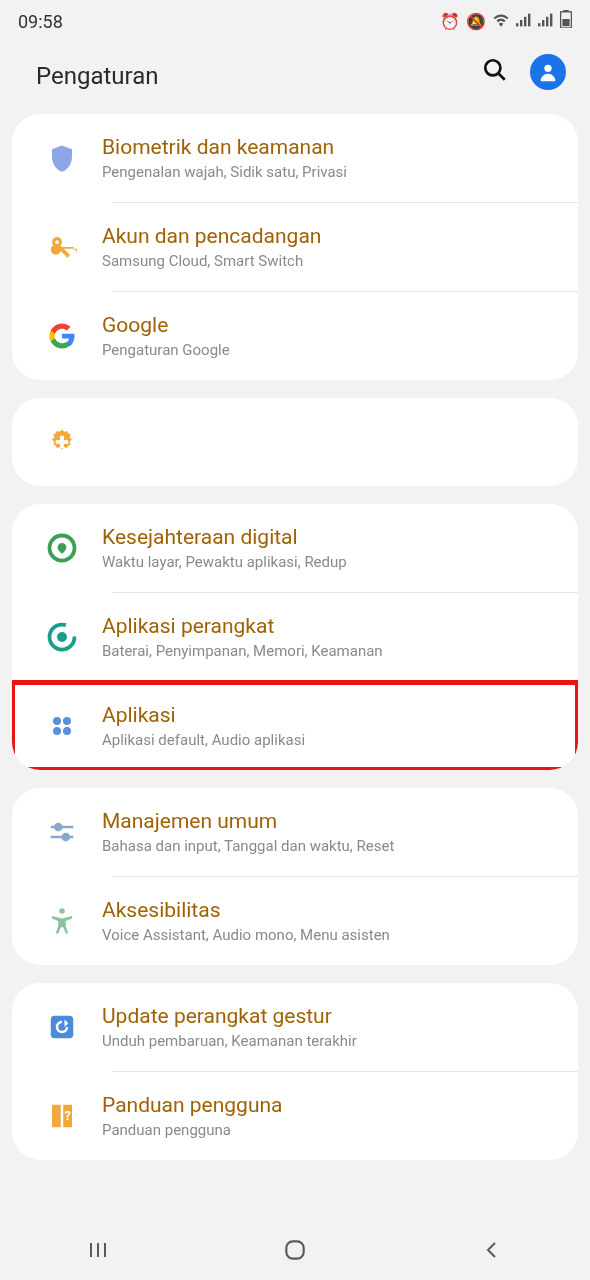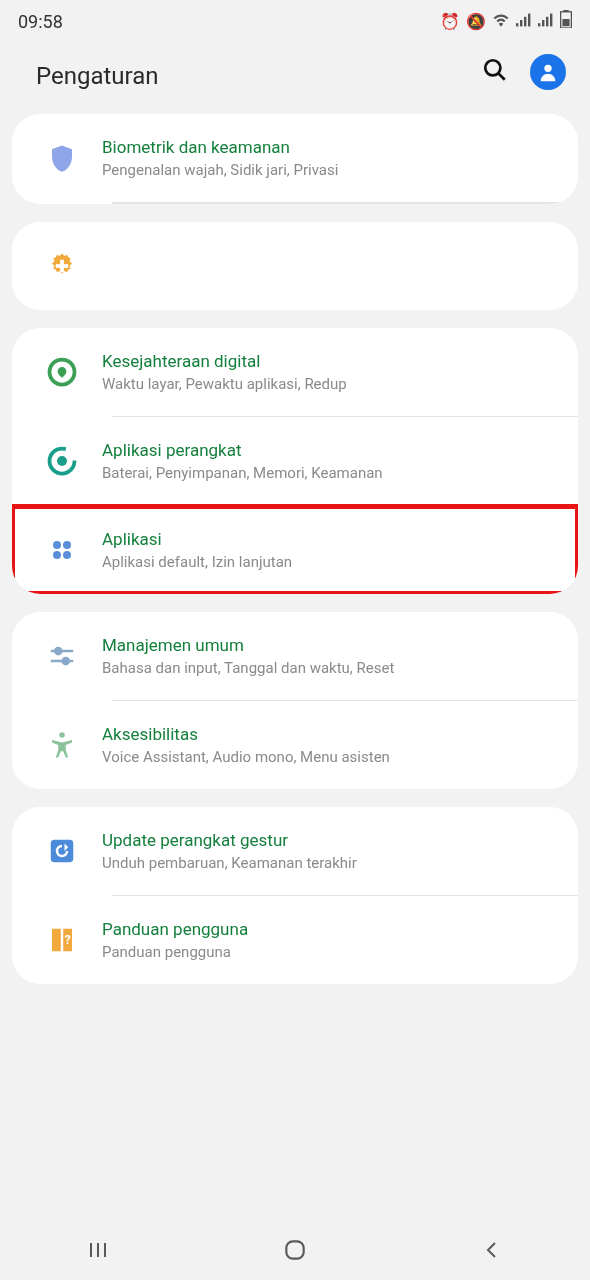--- a/index.html
+++ b/index.html
@@ -55,21 +55,21 @@
     }
     .item-icon {
       width: 80px;
       display: flex;
       justify-content: center;
       align-items: center;
       flex-shrink: 0;
     }
     .item-icon svg { width: 30px; height: 30px; }
     .item-text { flex: 1; }
-    .item-title { font-size: 17px; color: #15803d; font-weight: 400; margin-bottom: 4px; }
+    .item-title { font-size: 21px; color: #a16207; font-weight: 400; margin-bottom: 4px; }
     .item-subtitle { font-size: 15px; color: #8a8a8a; font-weight: 400; }
     .divider {
       height: 1px;
       background: #e4e4e4;
       margin-left: 100px;
     }
     .highlighted {
       outline: 5px solid #e81313;
       outline-offset: -3px;
       border-radius: 0;
@@ -154,25 +154,53 @@
 
   <div class="settings-card">
     <div class="settings-item">
       <div class="item-icon">
         <svg viewBox="0 0 24 24" fill="#8ea5e8">
             <path d="M12 2L4 5v6c0 5.5 3.4 10.7 8 12 4.6-1.3 8-6.5 8-12V5l-8-3z"></path>
           </svg>
       </div>
       <div class="item-text">
         <div class="item-title">Biometrik dan keamanan</div>
-        <div class="item-subtitle">Pengenalan wajah, Sidik jari, Privasi</div>
-      </div>
-    </div>
-    <div class="divider"></div>
-    <div class="divider"></div>
+        <div class="item-subtitle">Pengenalan wajah, Sidik satu, Privasi</div>
+      </div>
+    </div>
+    <div class="divider"></div>
+    <div class="settings-item">
+      <div class="item-icon">
+        <svg viewBox="0 0 24 24" fill="#f2a93c">
+            <path d="M7 14a4 4 0 100-8 4 4 0 000 8zm3.5-1.5L21 23l-2 2-2-2 1.5-1.5L17 20l1.5-1.5L17 17l-6.5-6.5" transform="rotate(-45 12 12)"></path>
+            <circle cx="8" cy="8" r="4" fill="#f2a93c"></circle>
+            <circle cx="8" cy="8" r="1.5" fill="#fff"></circle>
+            <rect x="10" y="10" width="12" height="3" transform="rotate(45 10 10)" fill="#f2a93c"></rect>
+          </svg>
+      </div>
+      <div class="item-text">
+        <div class="item-title">Akun dan pencadangan</div>
+        <div class="item-subtitle">Samsung Cloud, Smart Switch</div>
+      </div>
+    </div>
+    <div class="divider"></div>
+    <div class="settings-item">
+      <div class="item-icon">
+        <svg viewBox="0 0 24 24">
+            <path fill="#4285F4" d="M22 12.2c0-.7-.1-1.4-.2-2H12v3.8h5.6c-.2 1.3-1 2.4-2 3.1v2.6h3.3c1.9-1.8 3.1-4.4 3.1-7.5z"></path>
+            <path fill="#34A853" d="M12 22c2.7 0 5-1 6.6-2.6l-3.3-2.6c-.9.6-2 1-3.3 1-2.6 0-4.8-1.7-5.6-4H3v2.6C4.7 19.7 8.1 22 12 22z"></path>
+            <path fill="#FBBC05" d="M6.4 13.8c-.2-.6-.3-1.2-.3-1.8s.1-1.2.3-1.8V7.6H3C2.4 8.9 2 10.4 2 12s.4 3.1 1 4.4l3.4-2.6z"></path>
+            <path fill="#EA4335" d="M12 6.2c1.5 0 2.8.5 3.8 1.5l2.9-2.9C17 3 14.7 2 12 2 8.1 2 4.7 4.3 3 7.6l3.4 2.6c.8-2.3 3-4 5.6-4z"></path>
+          </svg>
+      </div>
+      <div class="item-text">
+        <div class="item-title">Google</div>
+        <div class="item-subtitle">Pengaturan Google</div>
+      </div>
+    </div>
   </div>
 
   <div class="settings-card">
     <div class="settings-item">
       <div class="item-icon">
         <svg viewBox="0 0 24 24" fill="#f2a93c">
             <path d="M12 2l2 2 2-1 1 2 2 1-1 2 2 2-2 2 1 2-2 1-1 2-2-1-2 2-2-2-2 1-1-2-2-1 1-2-2-2 2-2-1-2 2-1 1-2 2 1z"></path>
             <rect x="10.5" y="7" width="3" height="10" fill="#fff"></rect>
             <rect x="7" y="10.5" width="10" height="3" fill="#fff"></rect>
           </svg>
@@ -211,21 +239,21 @@
       <div class="item-icon">
         <svg viewBox="0 0 24 24" fill="#5b8fd9">
             <circle cx="8" cy="8" r="3.2"></circle>
             <circle cx="16" cy="8" r="3.2"></circle>
             <circle cx="8" cy="16" r="3.2"></circle>
             <circle cx="16" cy="16" r="3.2"></circle>
           </svg>
       </div>
       <div class="item-text">
         <div class="item-title">Aplikasi</div>
-        <div class="item-subtitle">Aplikasi default, Izin lanjutan</div>
+        <div class="item-subtitle">Aplikasi default, Audio aplikasi</div>
       </div>
     </div>
   </div>
 
   <div class="settings-card">
     <div class="settings-item">
       <div class="item-icon">
         <svg viewBox="0 0 24 24" stroke="#8aa8c7" stroke-width="2" fill="#8aa8c7">
             <line x1="3" y1="8" x2="21" y2="8"></line>
             <circle cx="9" cy="8" r="2.5"></circle>

